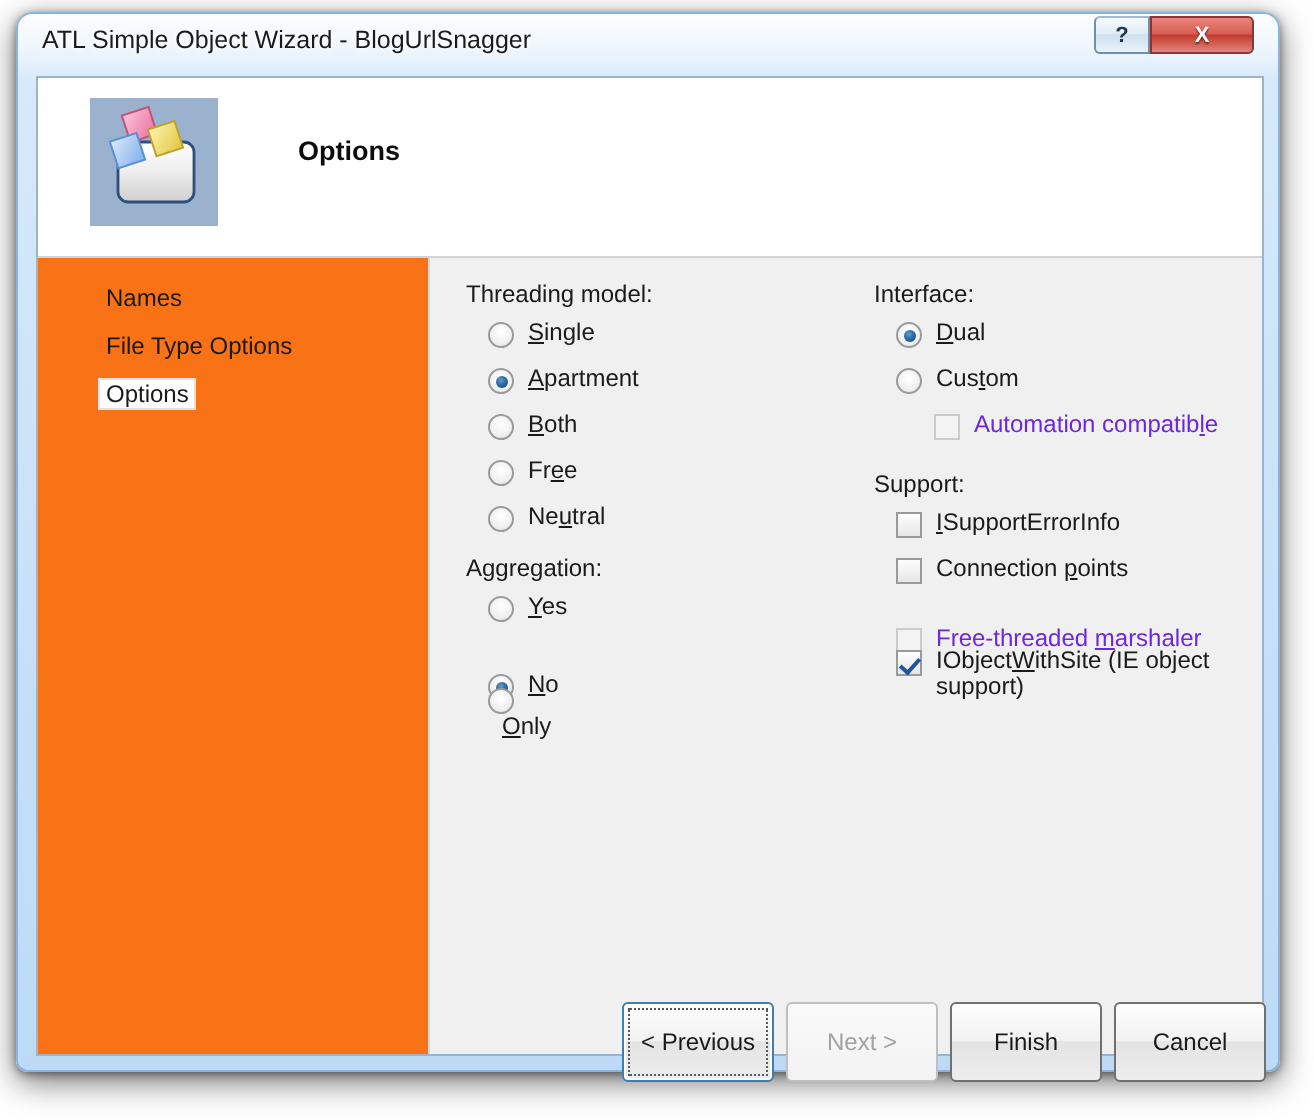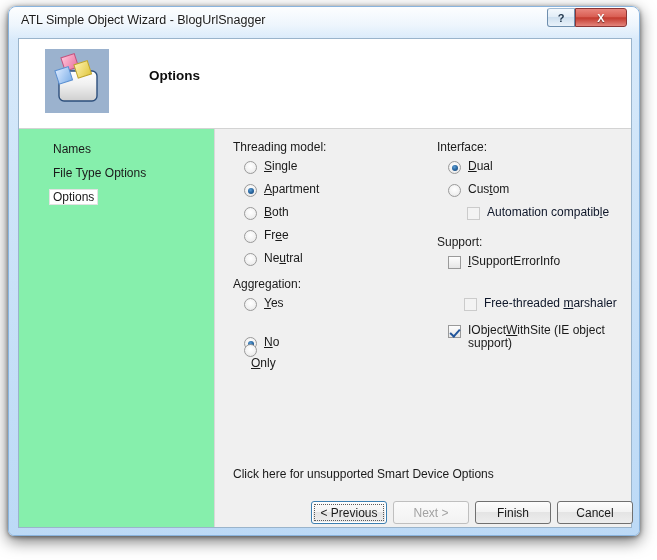--- a/index.html
+++ b/index.html
@@ -114,21 +114,21 @@
     position: absolute;
     left: 0; top: 89px;
     width: 612px; height: 399px;
     background: #f0f0f0;
     border-top: 1px solid #d3d3d3;
   }
   #sidebar {
     position: absolute;
     left: 0; top: 0;
     width: 195px; height: 399px;
-    background: #86efac;
+    background: #f97316;
     border-right: 1px solid #d8d8d8;
   }
   .nav-item {
     position: absolute;
     left: 30px;
     font-size: 12px;
     color: #1a1a1a;
     white-space: nowrap;
     padding: 1px 4px;
   }
@@ -160,21 +160,21 @@
     white-space: nowrap;
   }
   .opt-label {
     font-size: 12px;
     color: #1a1a1a;
     margin-left: 7px;
     line-height: 13px;
     padding-top: 0px;
     white-space: normal;
   }
-  .opt-label.disabled { color: #0f172a; }
+  .opt-label.disabled { color: #6d28d9; }
   .acc { text-decoration: underline; }
 
   .radio {
     width: 13px; height: 13px;
     border-radius: 50%;
     box-sizing: border-box;
     flex: 0 0 13px;
     background: radial-gradient(circle at 50% 38%, #ffffff 0%, #f2f2f2 55%, #e3e3e3 100%);
     border: 1px solid #9a9a9a;
     position: relative;
@@ -222,21 +222,21 @@
     white-space: nowrap;
   }
   #button-strip {
     position: absolute;
     left: 9px; top: 489px;
     width: 614px; height: 45px;
   }
   .dlg-button {
     position: absolute;
     top: 5px;
-    width: 76px; height: 23px;
+    width: 76px; height: 40px;
     box-sizing: border-box;
     border: 1px solid #707070;
     border-radius: 3px;
     background: linear-gradient(to bottom, #fdfdfd 0%, #f2f2f2 48%, #e4e4e4 50%, #ededed 100%);
     font-size: 12px;
     color: #1a1a1a;
     display: flex;
     align-items: center;
     justify-content: center;
     cursor: default;
@@ -374,30 +374,33 @@
           <span class="checkbox disabled"></span>
           <span class="opt-label disabled"><span>Automation compatib</span><span class="acc">l</span><span>e</span></span>
         </div>
 
         <div class="group-label" style="left:222px; top:106px;">Support:</div>
 
         <div class="opt-row" style="left:233px; top:126px;">
           <span class="checkbox"></span>
           <span class="opt-label"><span></span><span class="acc">I</span><span>SupportErrorInfo</span></span>
         </div>
-        <div class="opt-row" style="left:233px; top:168px;margin-left:16px;">
+        <div class="opt-row" style="left:233px; top:149px;">
+          <span class="checkbox"></span>
+          <span class="opt-label"><span>Connection </span><span class="acc">p</span><span>oints</span></span>
+        </div>
+        <div class="opt-row" style="left:233px; top:184px;">
           <span class="checkbox disabled"></span>
           <span class="opt-label disabled"><span>Free-threaded </span><span class="acc">m</span><span>arshaler</span></span>
         </div>
         <div class="opt-row" style="left:233px; top:195px; width:165px;">
           <span class="checkbox checked"></span>
           <span class="opt-label"><span>IObject</span><span class="acc">W</span><span>ithSite (IE object support)</span></span>
         </div>
 
-        <div id="smart-device-link">Click here for unsupported Smart Device Options</div>
       </div>
     </div>
   </div>
 
   <div id="button-strip">
     <div class="dlg-button focused" style="left:293px;">
       <span class="btn-focus-ring"></span>
       <span>&lt; Previous</span>
     </div>
     <div class="dlg-button disabled" style="left:375px;">

